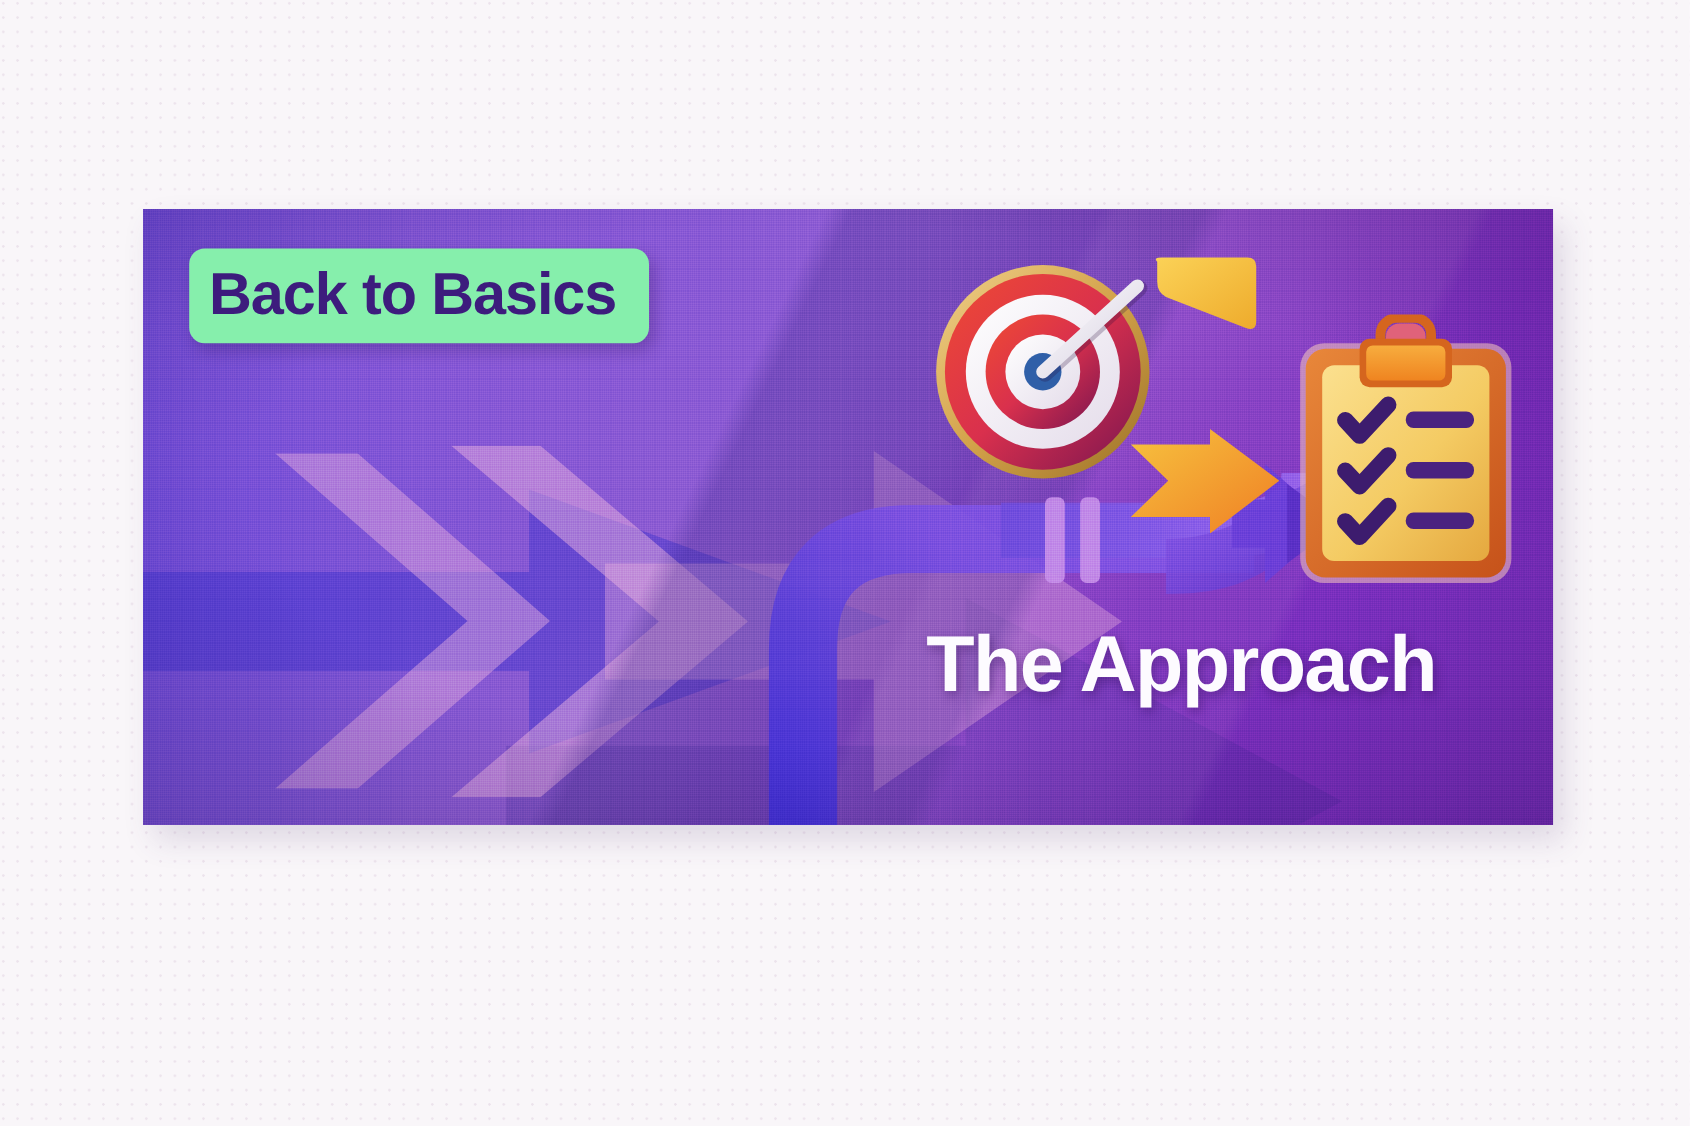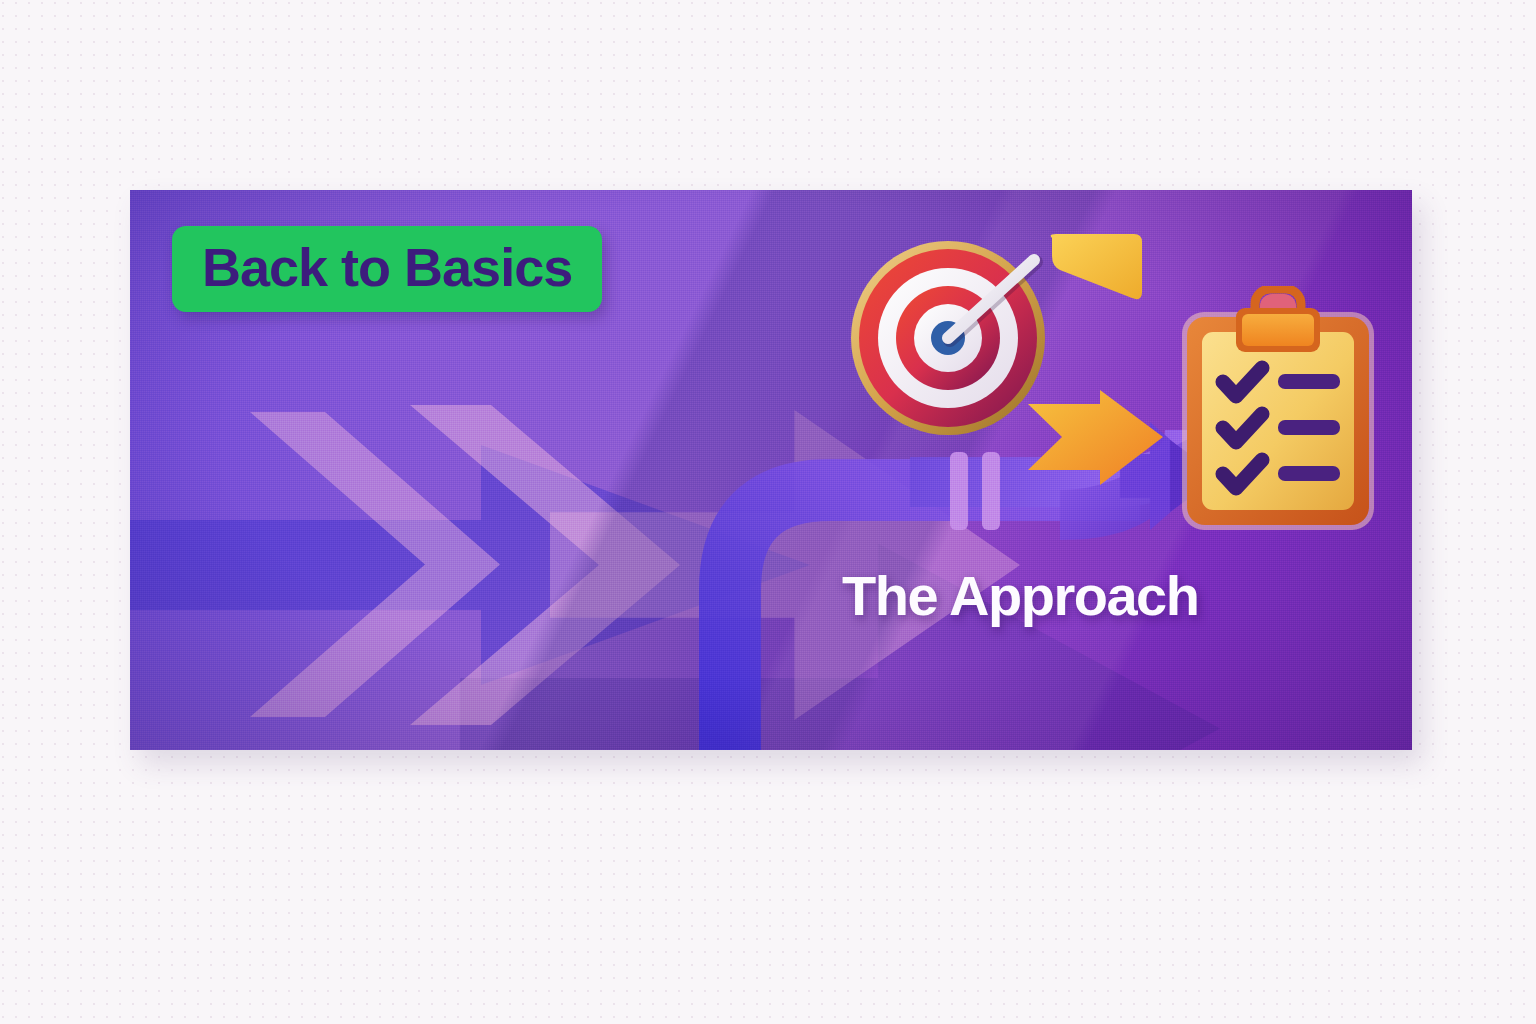--- a/index.html
+++ b/index.html
@@ -136,40 +136,40 @@
   #ribbon-wrap {
     position: absolute;
     inset: 0;
   }
 
   
   #badge {
     position: absolute;
     left: 42px;
     top: 36px;
-    padding: 14px 30px 18px 30px;
-    background: #22c55e;
+    padding: 14px 30px 18px 18px;
+    background: #86efac;
     border-radius: 14px;
     box-shadow: 5px 7px 14px rgba(50,20,90,0.28);
   }
   #badge-text {
     font-size: 54px;
     font-weight: bold;
     color: #3d1c7d;
     letter-spacing: -1px;
     line-height: 1;
     white-space: nowrap;
   }
 
   
   #main-title {
     position: absolute;
     left: 712px;
     top: 378px;
-    font-size: 56px;
+    font-size: 72px;
     font-weight: bold;
     color: #fdfbff;
     letter-spacing: -1.5px;
     line-height: 1;
     white-space: nowrap;
     text-shadow: 2px 4px 10px rgba(40,10,80,0.40);
   }
 
   
   #target-icon {

